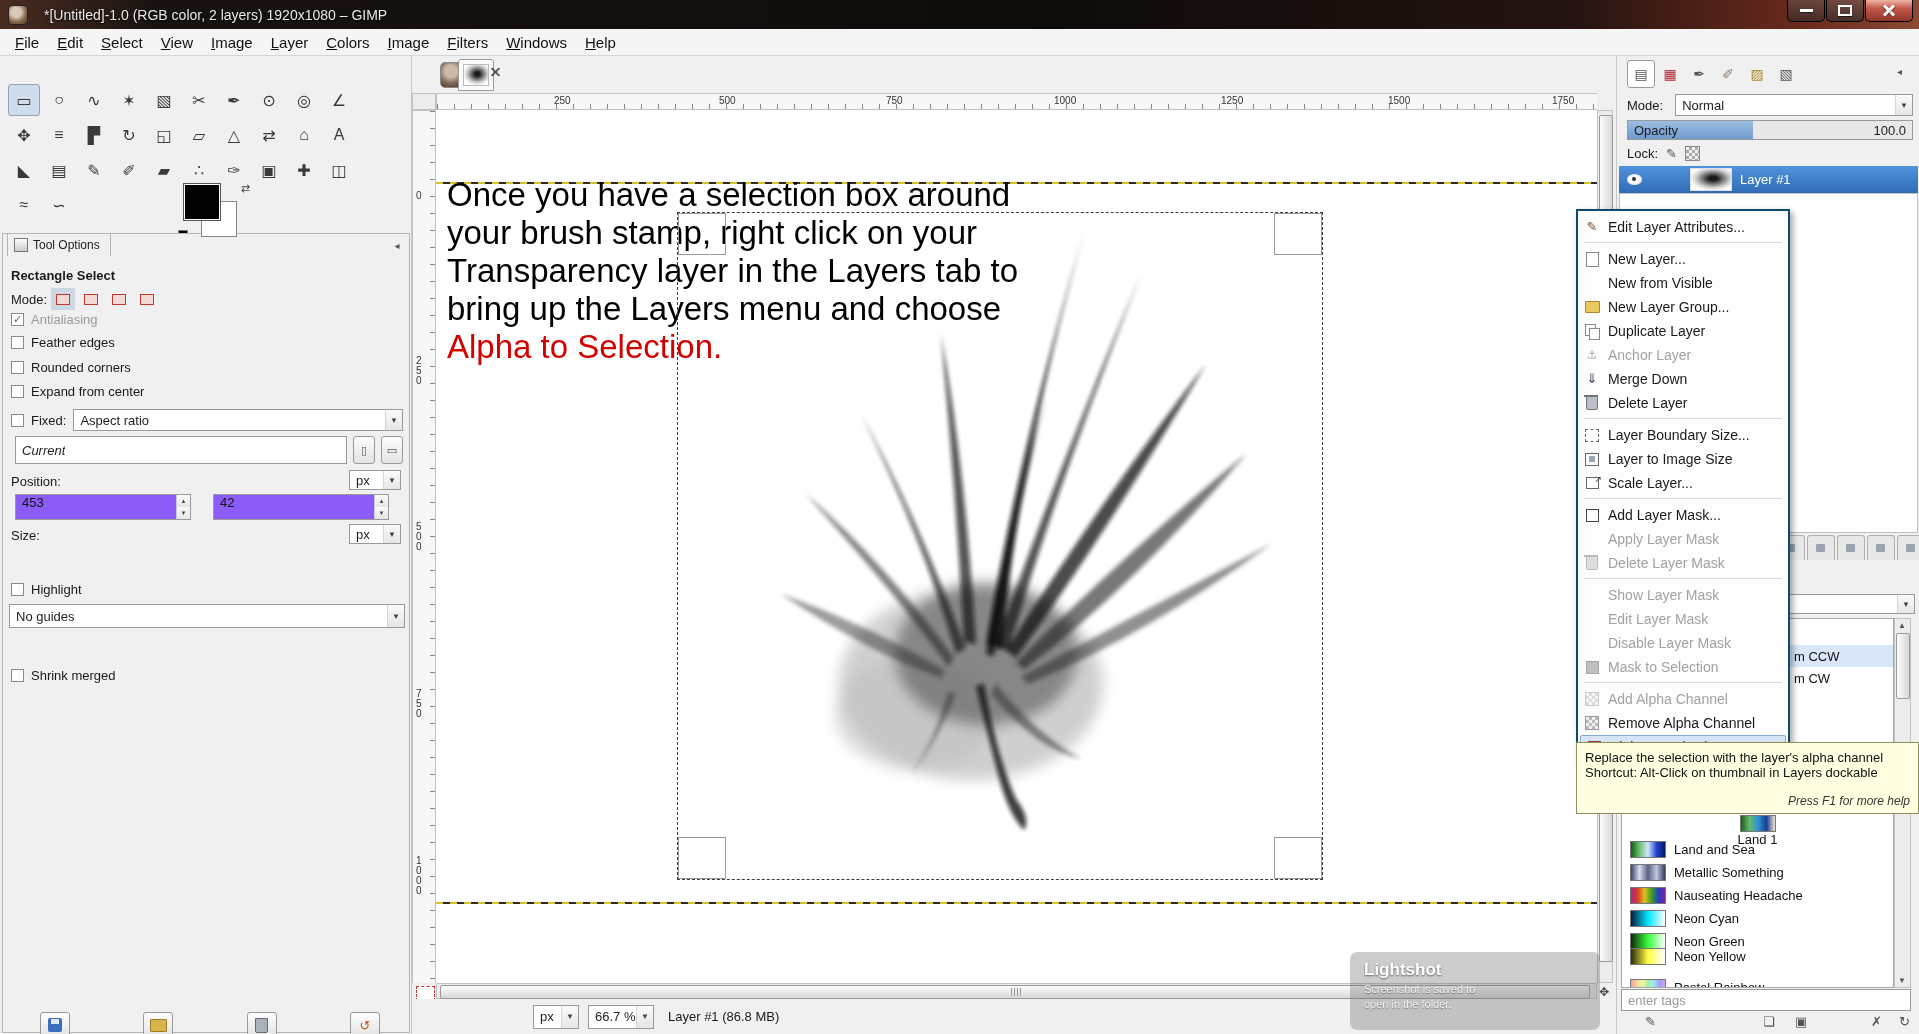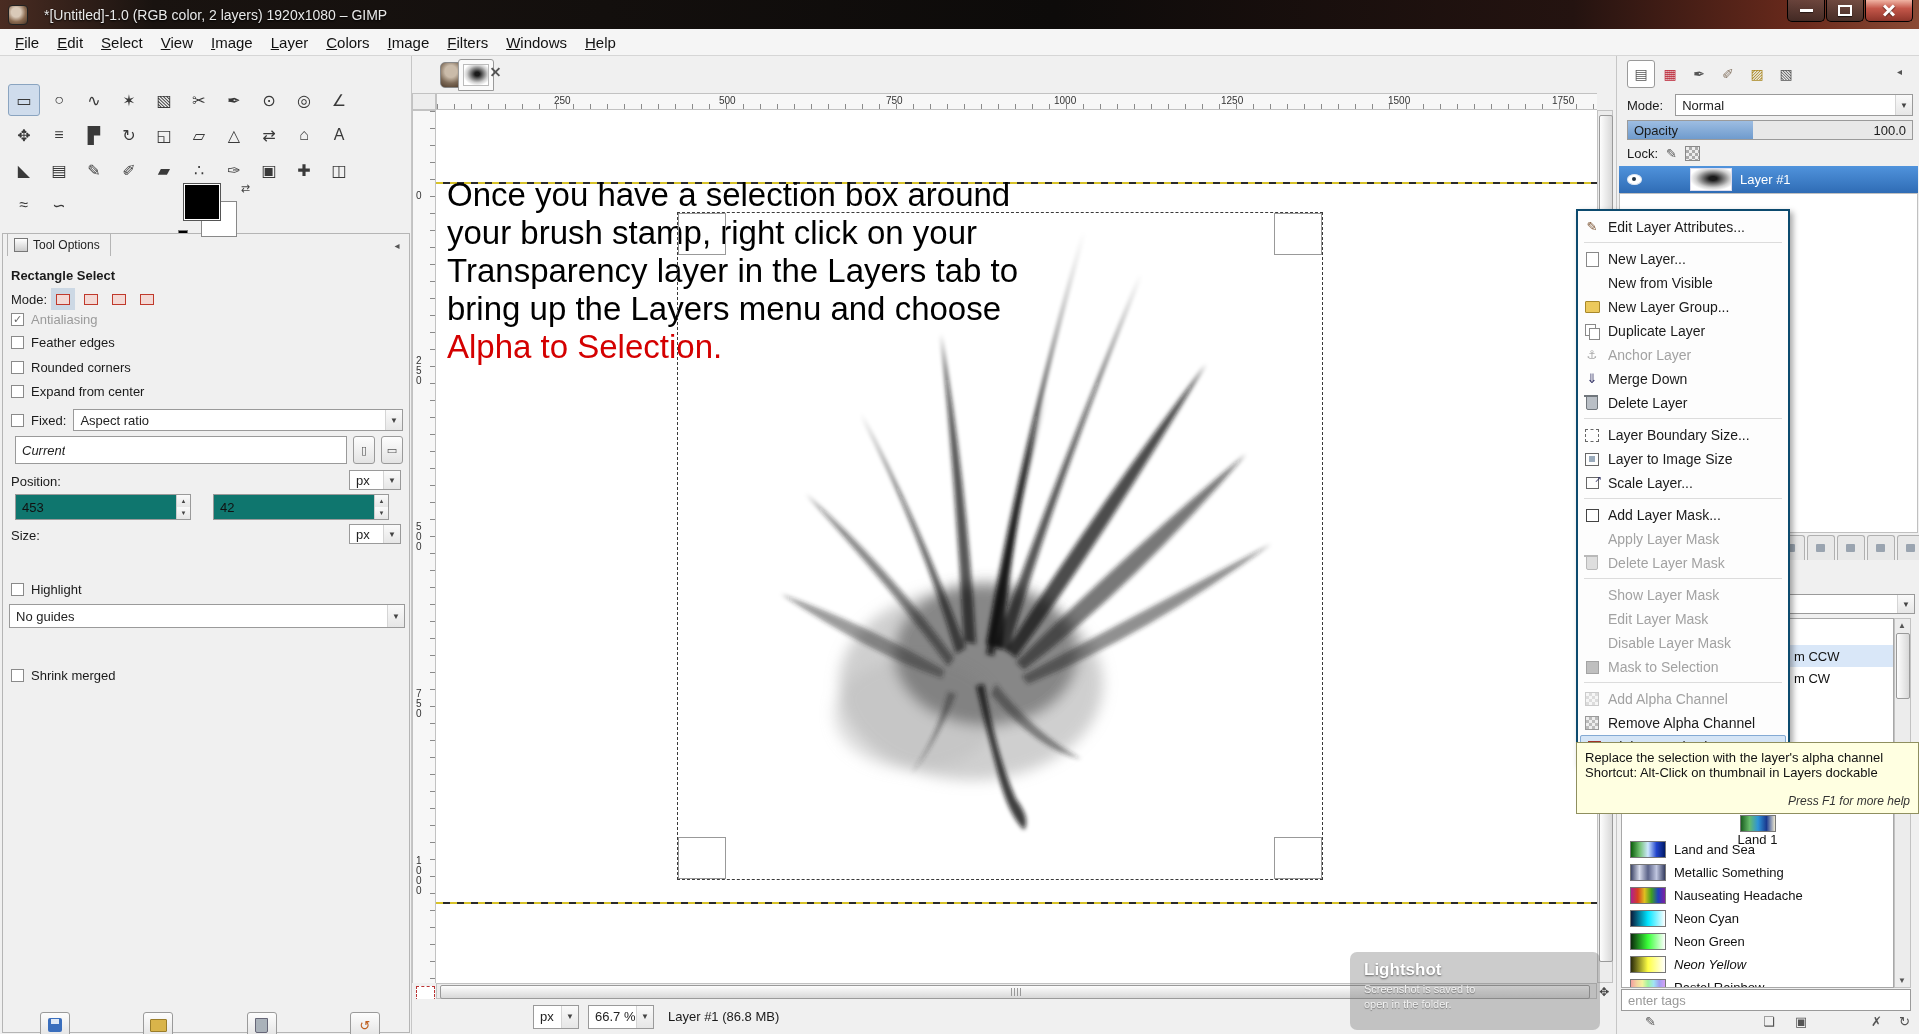--- a/index.html
+++ b/index.html
@@ -28,21 +28,21 @@
   
   .btn3d{background:linear-gradient(#fdfdfd,#e3e3e3);border:1px solid #9a9a9a;border-radius:3px;}
   .combo{background:#fff;border:1px solid #9a9a9a;display:flex;align-items:center;font-size:13px;color:#222;box-sizing:border-box;}
   .combo .cval{padding-left:6px;white-space:nowrap;overflow:hidden;}
   .combo .carr{margin-left:auto;width:16px;align-self:stretch;display:flex;align-items:center;justify-content:center;
     font-size:8px;color:#444;border-left:1px solid #d5d5d5;background:linear-gradient(#fafafa,#e6e6e6);}
   .cb{width:13px;height:13px;background:#fff;border:1px solid #8a8a8a;box-sizing:border-box;flex:none;
     display:flex;align-items:center;justify-content:center;font-size:11px;color:#666;}
   .lbl{font-size:13px;color:#1a1a1a;}
   .dim{color:#9a9a9a;}
-  .spin{background:#0f766e;border:1px solid #9a9a9a;display:flex;align-items:center;box-sizing:border-box;}
+  .spin{background:#8b5cf6;border:1px solid #9a9a9a;display:flex;box-sizing:border-box;}
   .spin .sval{padding-left:6px;font-size:13px;color:#111;}
   .spin .sarr{margin-left:auto;width:13px;display:flex;flex-direction:column;align-self:stretch;border-left:1px solid #ccc;}
   .spin .sarr span{flex:1;font-size:6px;line-height:6px;display:flex;align-items:center;justify-content:center;color:#444;background:linear-gradient(#fafafa,#e6e6e6);}
   
   #toolbox{position:absolute;left:0;top:56px;width:412px;height:978px;background:#f0f0f0;border-right:1px solid #c6c6c6;box-sizing:border-box;}
   #toolgrid{position:absolute;left:8px;top:28px;width:363px;display:flex;flex-wrap:wrap;gap:3px;}
   .tool{width:30px;height:30px;border:1px solid transparent;border-radius:3px;display:flex;align-items:center;justify-content:center;}
   .tool i{font-style:normal;font-size:16px;color:#3a3a3a;}
   .tool.active{background:#cfdcec;border:1px solid #8aa4c0;}
   #colorwidget{position:absolute;left:180px;top:126px;width:64px;height:60px;}
@@ -605,21 +605,21 @@
           <div class="gradrow gradrow-seq" style="top: 288px;">
             <span class="gsw" style="background: linear-gradient(90deg, rgb(10, 26, 58), rgb(0, 229, 255), rgb(255, 255, 255));"></span>
             <span>Neon Cyan</span>
           </div>
 
           <div class="gradrow gradrow-seq" style="top: 311px;">
             <span class="gsw" style="background: linear-gradient(90deg, rgb(10, 42, 10), rgb(57, 255, 57), rgb(255, 255, 255));"></span>
             <span>Neon Green</span>
           </div>
 
-          <div class="gradrow gradrow-seq" style="top: 334px; font-style: italic;">
+          <div class="gradrow gradrow-seq" style="top: 326px;">
             <span class="gsw" style="background: linear-gradient(90deg, rgb(42, 42, 10), rgb(255, 255, 68), rgb(255, 255, 255));"></span>
             <span>Neon Yellow</span>
           </div>
 
           <div class="gradrow gradrow-seq" style="top: 357px;">
             <span class="gsw" style="background: linear-gradient(90deg, rgb(244, 160, 160), rgb(244, 212, 160), rgb(244, 244, 160), rgb(160, 244, 160), rgb(160, 228, 244), rgb(160, 160, 244), rgb(212, 160, 244));"></span>
             <span>Pastel Rainbow</span>
           </div>
 
       </div>

